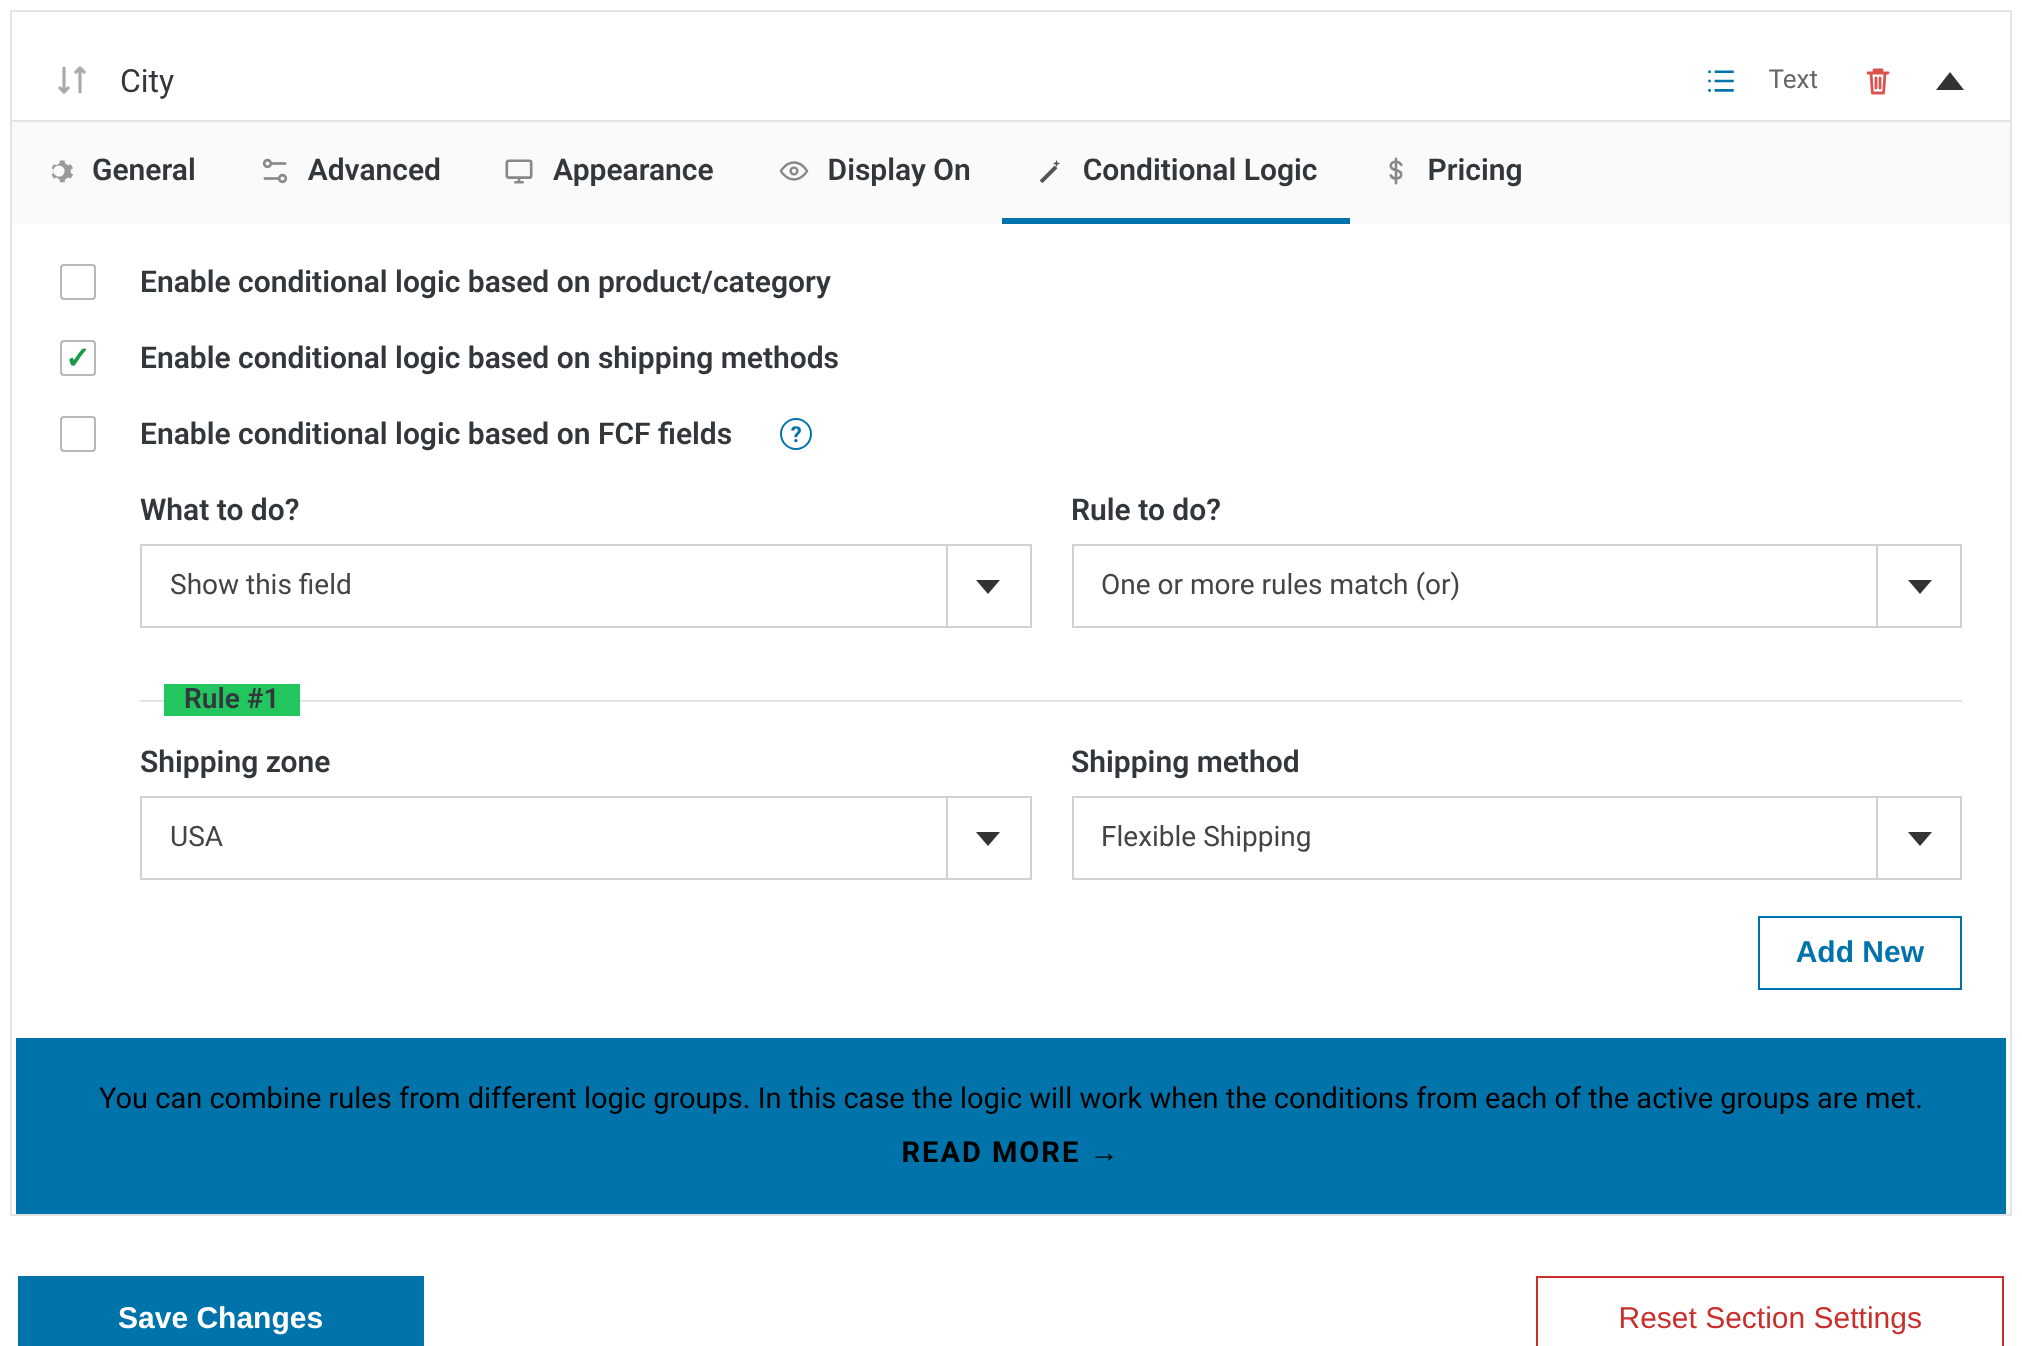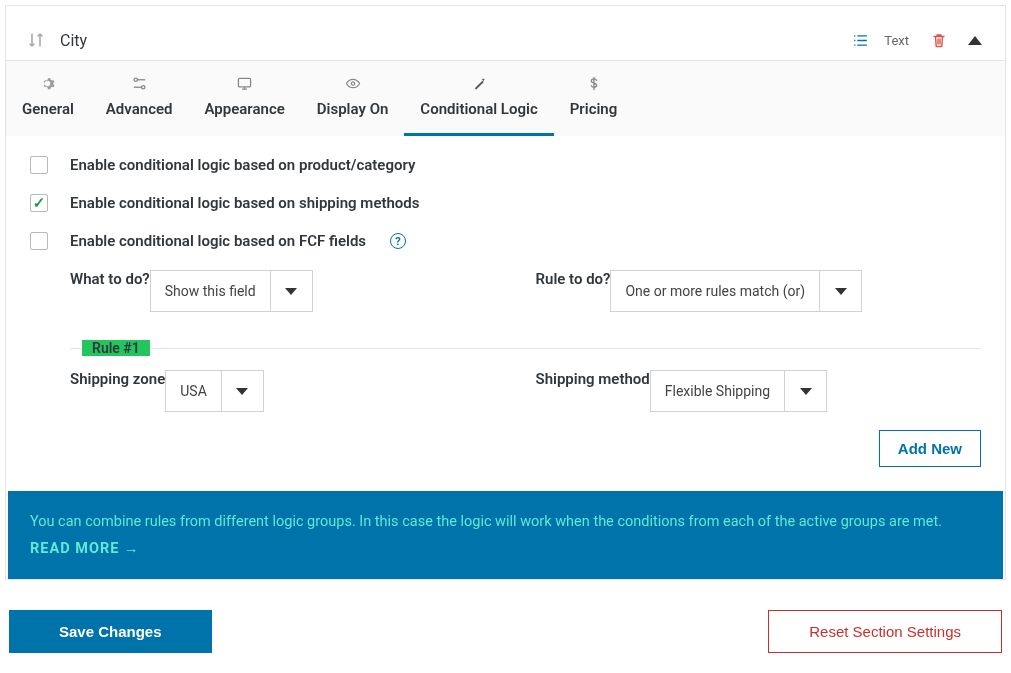--- a/index.html
+++ b/index.html
@@ -55,21 +55,20 @@
   .tab {
     display: flex;
     align-items: center;
     gap: 9px;
     padding: 15px 16px;
     font-size: 15px;
     font-weight: 600;
     color: #32373c;
     cursor: pointer;
     border-bottom: 3px solid transparent;
-    flex-direction: column;
   }
   .tab.active {
     border-bottom-color: #0073aa;
   }
   .tab-icon { color: #888; }
   .tab.active .tab-icon { color: #555; }
   .content {
     padding: 20px 24px 24px 24px;
   }
   .check-row {
@@ -119,21 +118,21 @@
   .config-area {
     padding-left: 40px;
   }
   .two-col {
     display: flex;
     gap: 20px;
   }
   .col {
     flex: 1;
     display: flex;
-    flex-direction: row;
+    flex-direction: column;
   }
   .field-label {
     font-size: 15px;
     font-weight: 600;
     margin-bottom: 8px;
     color: #32373c;
   }
   .select {
     display: flex;
     align-items: center;
@@ -191,23 +190,24 @@
     padding: 9px 18px;
     border: 1px solid #0073aa;
     color: #0073aa;
     background: #fff;
     font-size: 15px;
     font-weight: 600;
     cursor: pointer;
   }
   .info-banner {
     background: #0073aa;
-    color: #5eead4;
+    color: #000000;
     padding: 22px 22px;
     margin: 0 2px;
+    text-align: center;
   }
   .info-text {
     font-size: 14.5px;
     margin-bottom: 10px;
   }
   .read-more {
     font-size: 14.5px;
     font-weight: 700;
     letter-spacing: 1px;
     cursor: pointer;

